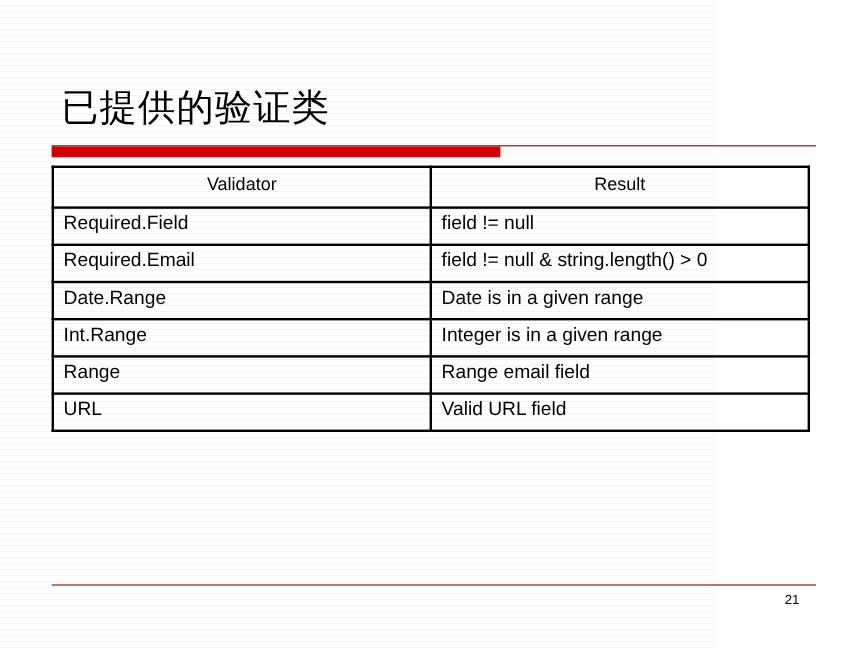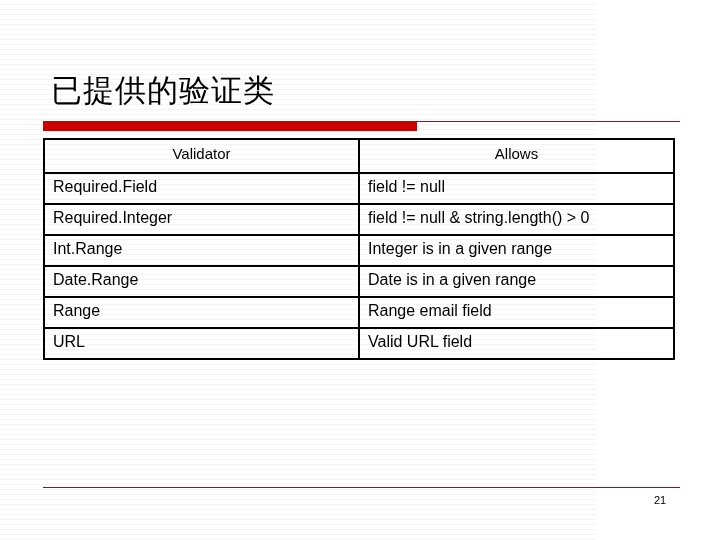--- a/index.html
+++ b/index.html
@@ -130,39 +130,39 @@
   <div class="title-rule-thick"></div>
 
   <table class="validator-table">
     <colgroup>
       <col class="col-validator">
       <col class="col-result">
     </colgroup>
     <thead>
       <tr>
         <th>Validator</th>
-        <th>Allows</th>
+        <th>Result</th>
       </tr>
     </thead>
     <tbody>
       <tr>
         <td>Required.Field</td>
         <td>field != null</td>
       </tr>
       <tr>
-        <td>Required.Integer</td>
+        <td>Required.Email</td>
         <td>field != null &amp; string.length() &gt; 0</td>
+      </tr>
+      <tr>
+        <td>Date.Range</td>
+        <td>Date is in a given range</td>
       </tr>
       <tr>
         <td>Int.Range</td>
         <td>Integer is in a given range</td>
-      </tr>
-      <tr>
-        <td>Date.Range</td>
-        <td>Date is in a given range</td>
       </tr>
       <tr>
         <td>Range</td>
         <td>Range email field</td>
       </tr>
       <tr>
         <td>URL</td>
         <td>Valid URL field</td>
       </tr>
     </tbody>

